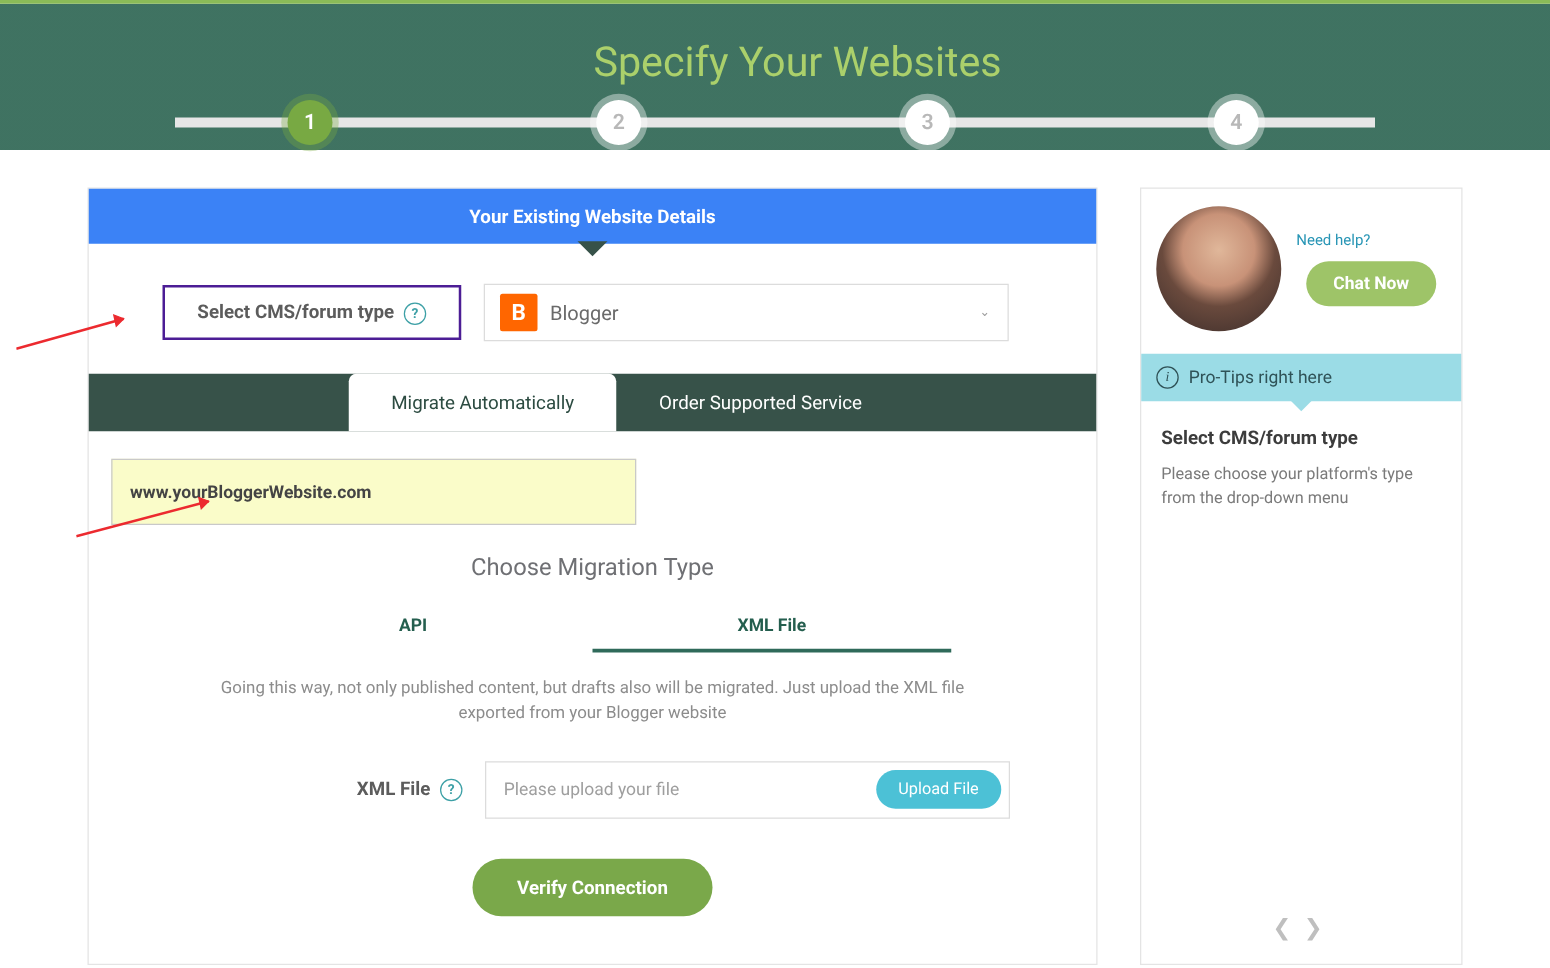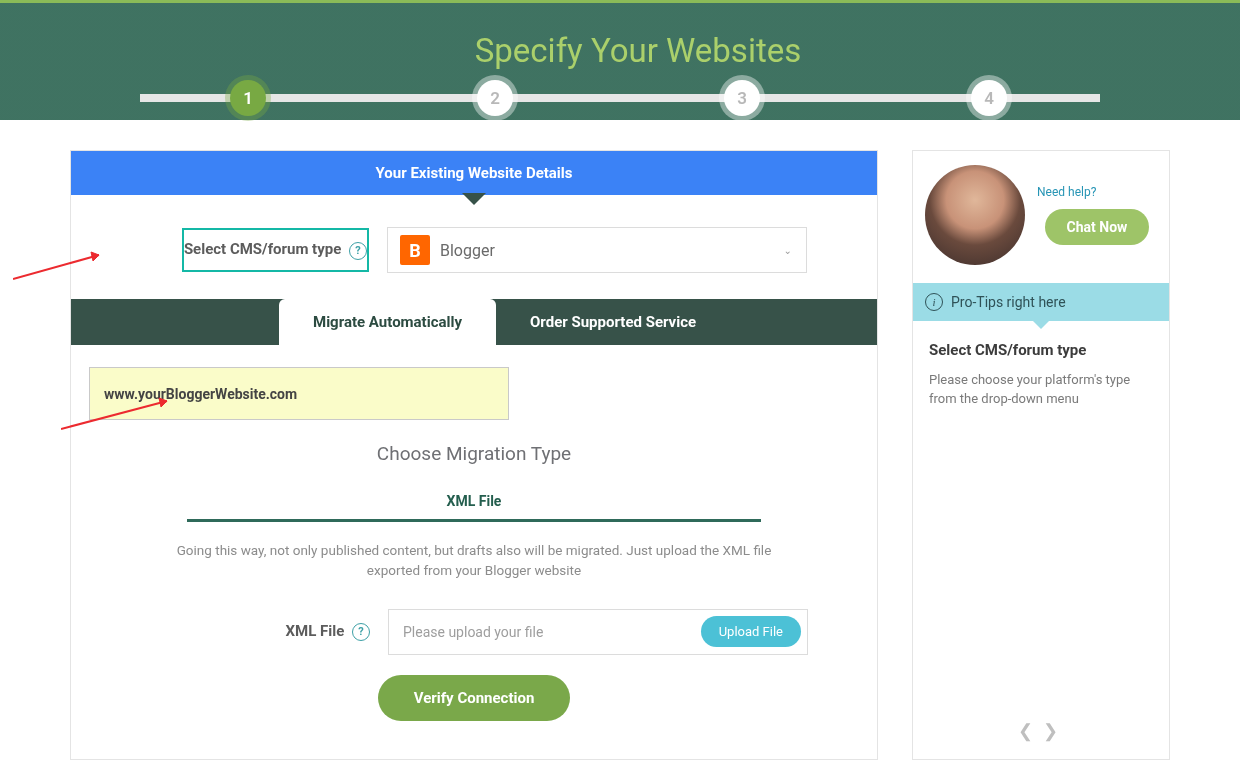--- a/index.html
+++ b/index.html
@@ -50,37 +50,37 @@
   border-left:12px solid transparent; border-right:12px solid transparent; border-top:12px solid #375249;
 }
 
 .row { display:flex; align-items:center; padding:32px 18px 26px 18px; gap:18px; position:relative; }
 .row-label { width:280px; text-align:right; font-size:15px; font-weight:700; color:#5c5c5c; position:relative; }
 .help-icon {
   display:inline-block; width:18px; height:18px; border:1px solid #3da0a6; color:#3da0a6;
   border-radius:50%; font-size:11px; line-height:16px; text-align:center; margin-left:4px; vertical-align:middle;
 }
 
-.red-box { border:2px solid #14b8a6; padding:10px 0; display:inline-block; }
+.red-box { border:2px solid #4c1d95; padding:10px 26px; display:inline-block; }
 
 .dropdown {
   flex:1; max-width:420px; height:46px; border:1px solid #dcdcdc;
   display:flex; align-items:center; padding:0 12px; cursor:pointer; position:relative;
 }
 .dropdown .dd-icon {
   width:30px; height:30px; background:#ff6600; border-radius:2px; margin-right:10px;
   display:flex; align-items:center; justify-content:center; color:#fff; font-weight:700; font-size:18px;
 }
 .dropdown span.caret {
   position:absolute; right:14px; top:50%; transform:translateY(-50%); color:#9c9c9c; font-size:10px;
 }
 
 .tabs-bar { background:#375249; display:flex; }
 .tab {
-  padding:14px 34px; font-size:15px; font-weight:700; color:#fff; cursor:pointer;
+  padding:14px 34px; font-size:15px; font-weight:400; color:#fff; cursor:pointer;
 }
 .tab.active { background:#fff; color:#2c4b41; border-top-left-radius:6px; border-top-right-radius:6px; }
 
 .inner-pad { padding: 22px 18px 38px 18px; position:relative; }
 
 .text-input {
   flex:1; max-width:420px; height:53px; border:1px solid #c9c9c9;
   background:#fafcc9; padding:0 14px; font-size:14px; font-weight:700; color:#444;
 }
 
@@ -100,21 +100,21 @@
   flex:1; max-width:420px; height:46px; border:1px solid #dcdcdc;
   display:flex; align-items:center; padding:0 6px 0 14px; color:#9e9e9e; font-size:14px;
   justify-content:space-between;
 }
 .upload-btn {
   background:#4cc1d6; color:#fff; border:none; border-radius:24px;
   padding:8px 18px; font-size:13px; cursor:pointer;
 }
 
 .verify-btn {
-  display:block; margin:20px auto 0 auto;
+  display:block; margin:32px auto 0 auto;
   background:#7aa84a; color:#fff; border:none; border-radius:28px;
   padding:14px 36px; font-size:15px; font-weight:700; cursor:pointer;
 }
 
 
 .arrow { position:absolute; z-index:5; pointer-events:none; }
 .arrow svg line, .arrow svg polygon { stroke:#ec2a2f; fill:#ec2a2f; }
 
 
 .sidebar { width:258px; border:1px solid #e4e4e4; display:flex; flex-direction:column; }
@@ -195,20 +195,21 @@
               <line x1="0" y1="32" x2="106" y2="4" stroke-width="2"></line>
               <polygon points="106,4 98,1 100,10"></polygon>
             </svg>
         </div>
         <input class="text-input" value="www.yourBloggerWebsite.com" style="">
       </div>
 
       <div class="section-title">Choose Migration Type</div>
 
       <div class="sub-tabs">
+        <div class="sub-tab">API</div>
         <div class="sub-tab active">XML File</div>
       </div>
 
       <p class="desc">Going this way, not only published content, but drafts also will be migrated. Just upload the XML file exported from your Blogger website</p>
 
       <div class="file-row">
         <div class="row-label" style="width:263px">
           <span>XML File</span> <span class="help-icon">?</span>
         </div>
         <div class="file-field">

